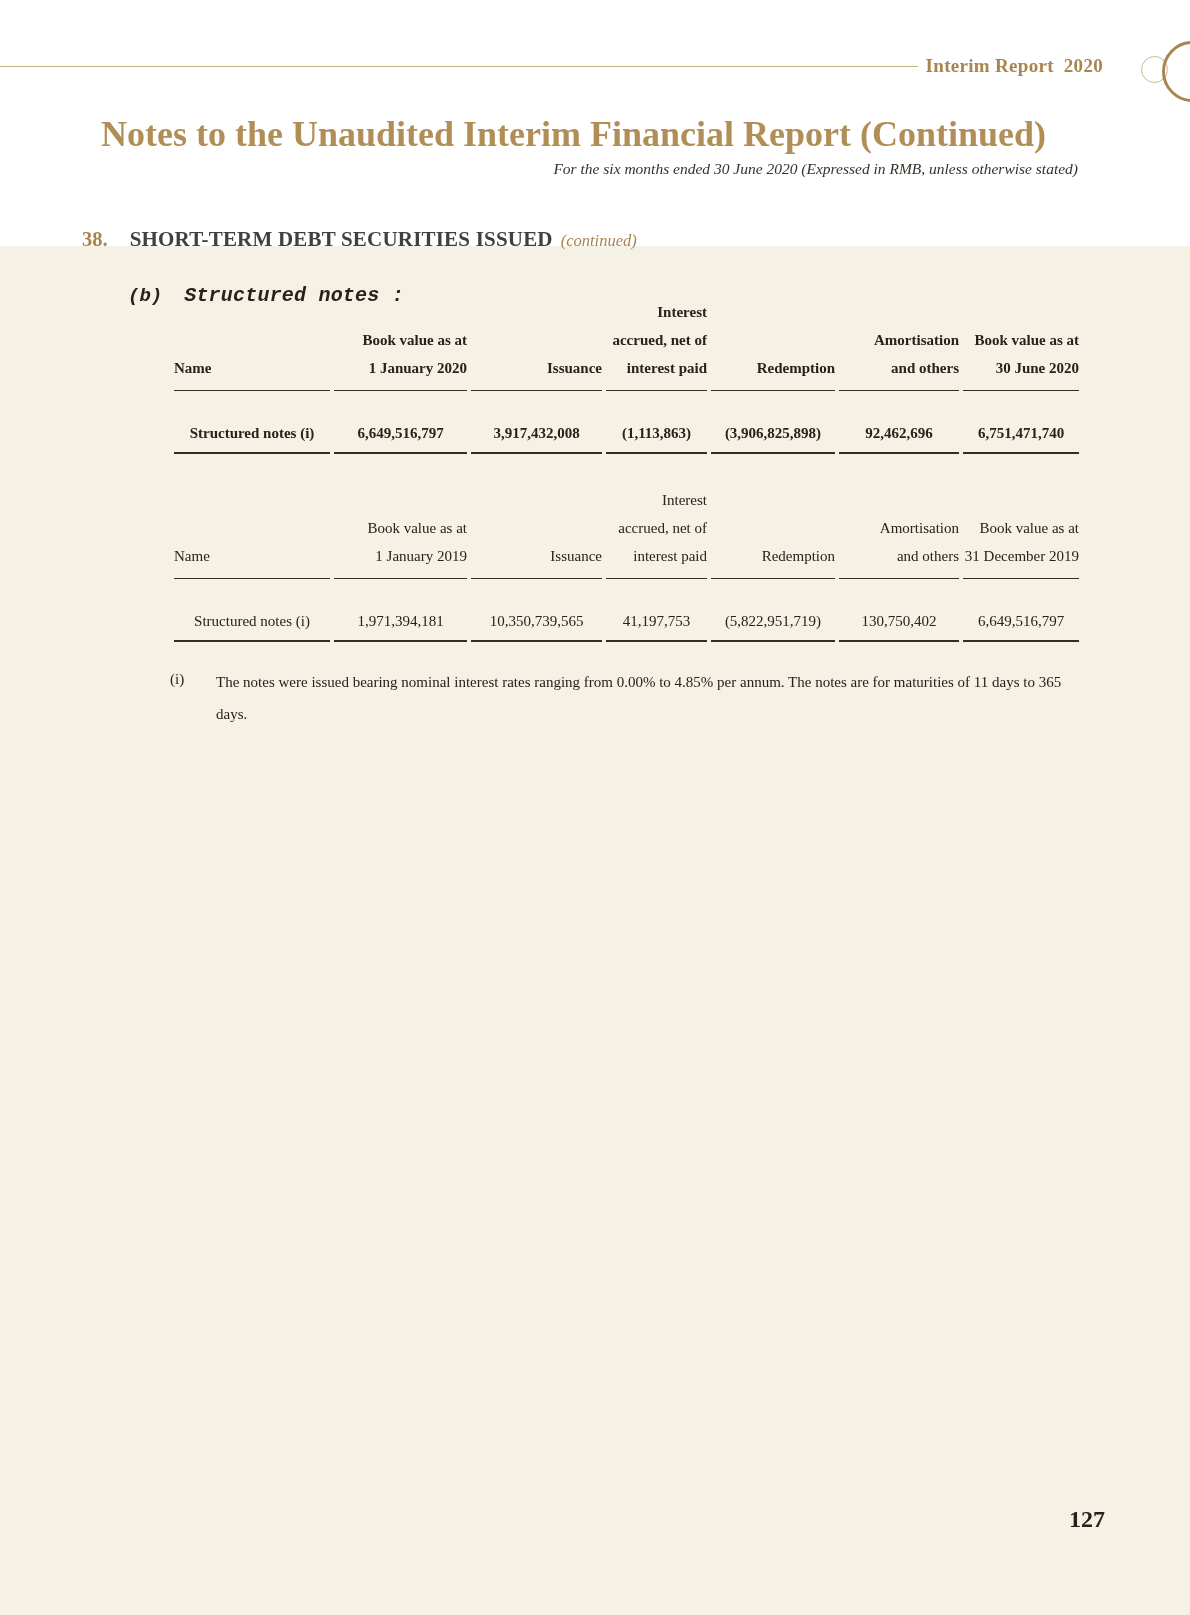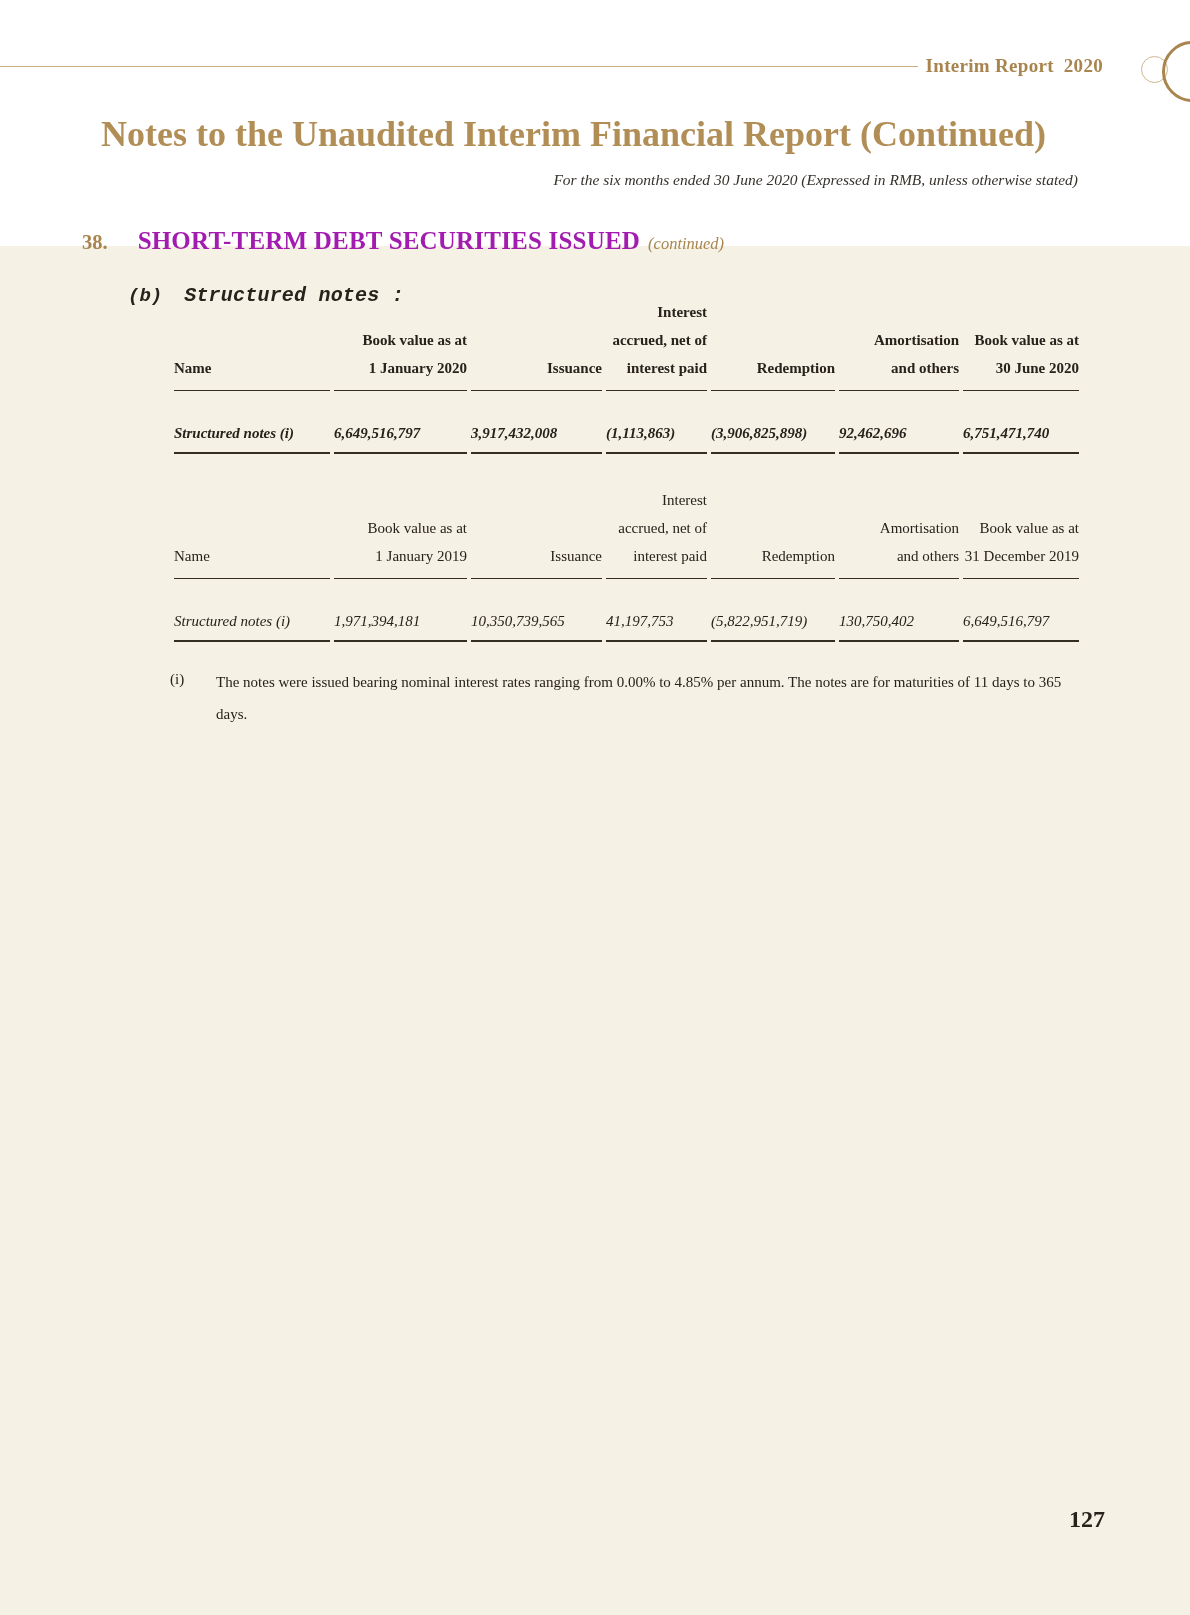--- a/index.html
+++ b/index.html
@@ -23,49 +23,49 @@
   }
   .circle-large{
     position:absolute;left:1162px;top:41px;width:55px;height:55px;
     border:3px solid #a8854e;border-radius:50%;background:transparent;
   }
   .doc-title{
     position:absolute;left:93px;top:101px;margin:8px;width:1000px;
     font-size:36px;line-height:50px;font-weight:bold;color:#b28e57;white-space:nowrap;
   }
   .doc-subtitle{
-    position:absolute;top:171px;right:112px;
+    position:absolute;top:160px;right:112px;
     font-size:15.5px;font-style:italic;color:#36312a;white-space:nowrap;
   }
   
   .section-heading{position:absolute;left:82px;top:227px;white-space:nowrap;}
   .sec-num{font-size:20.5px;font-weight:bold;color:#a8854e;font-family:Liberation Serif, serif;}
-  .sec-title{font-size:25px;font-weight:bold;color:#a21caf;margin-left:30px;letter-spacing:.2px;}
+  .sec-title{font-size:21px;font-weight:bold;color:#404040;margin-left:22px;letter-spacing:.2px;}
   .sec-cont{font-size:16.5px;font-style:italic;color:#a8854e;margin-left:8px;}
   .sub-heading{position:absolute;left:128px;top:284px;white-space:nowrap;font-family:Liberation Mono, monospace;}
   .sub-label{font-size:19px;font-weight:bold;font-style:italic;}
   .sub-title{font-size:20px;font-weight:bold;font-style:italic;margin-left:22px;letter-spacing:.2px;}
   
   .fin-table{
     position:absolute;left:170px;width:913px;
     border-collapse:separate;border-spacing:4px 0;table-layout:fixed;
     font-size:15px;color:#27221b;
   }
   .t2020{top:298px;font-weight:bold;}
   .t2019{top:486px;font-weight:normal;}
   .fin-table th{
     vertical-align:bottom;text-align:right;padding:0 0 8px 0;
     border-bottom:1px solid #332d24;font-weight:inherit;
   }
   .fin-table th.left,.fin-table td.left{text-align:left;}
   .fin-table .hl{line-height:28px;white-space:nowrap;}
   .fin-table tr.spacer td{height:32px;border:none;}
   .fin-table tr.data td{
-    text-align:left;vertical-align:bottom;padding:0 0 10px 0;
-    border-bottom:2px solid #332d24;white-space:nowrap;font-style:italic;
+    text-align:center;vertical-align:bottom;padding:0 0 10px 0;
+    border-bottom:2px solid #332d24;white-space:nowrap;
   }
   
   .footnote{position:absolute;left:170px;top:666px;width:913px;display:flex;font-size:15px;}
   .fn-marker{flex:0 0 46px;line-height:27px;}
   .fn-text{flex:1;line-height:32px;}
   
   .page-number{position:absolute;top:1506px;right:85px;font-size:24px;font-weight:bold;color:#27221b;}
 </style>
 </head>
 <body>

